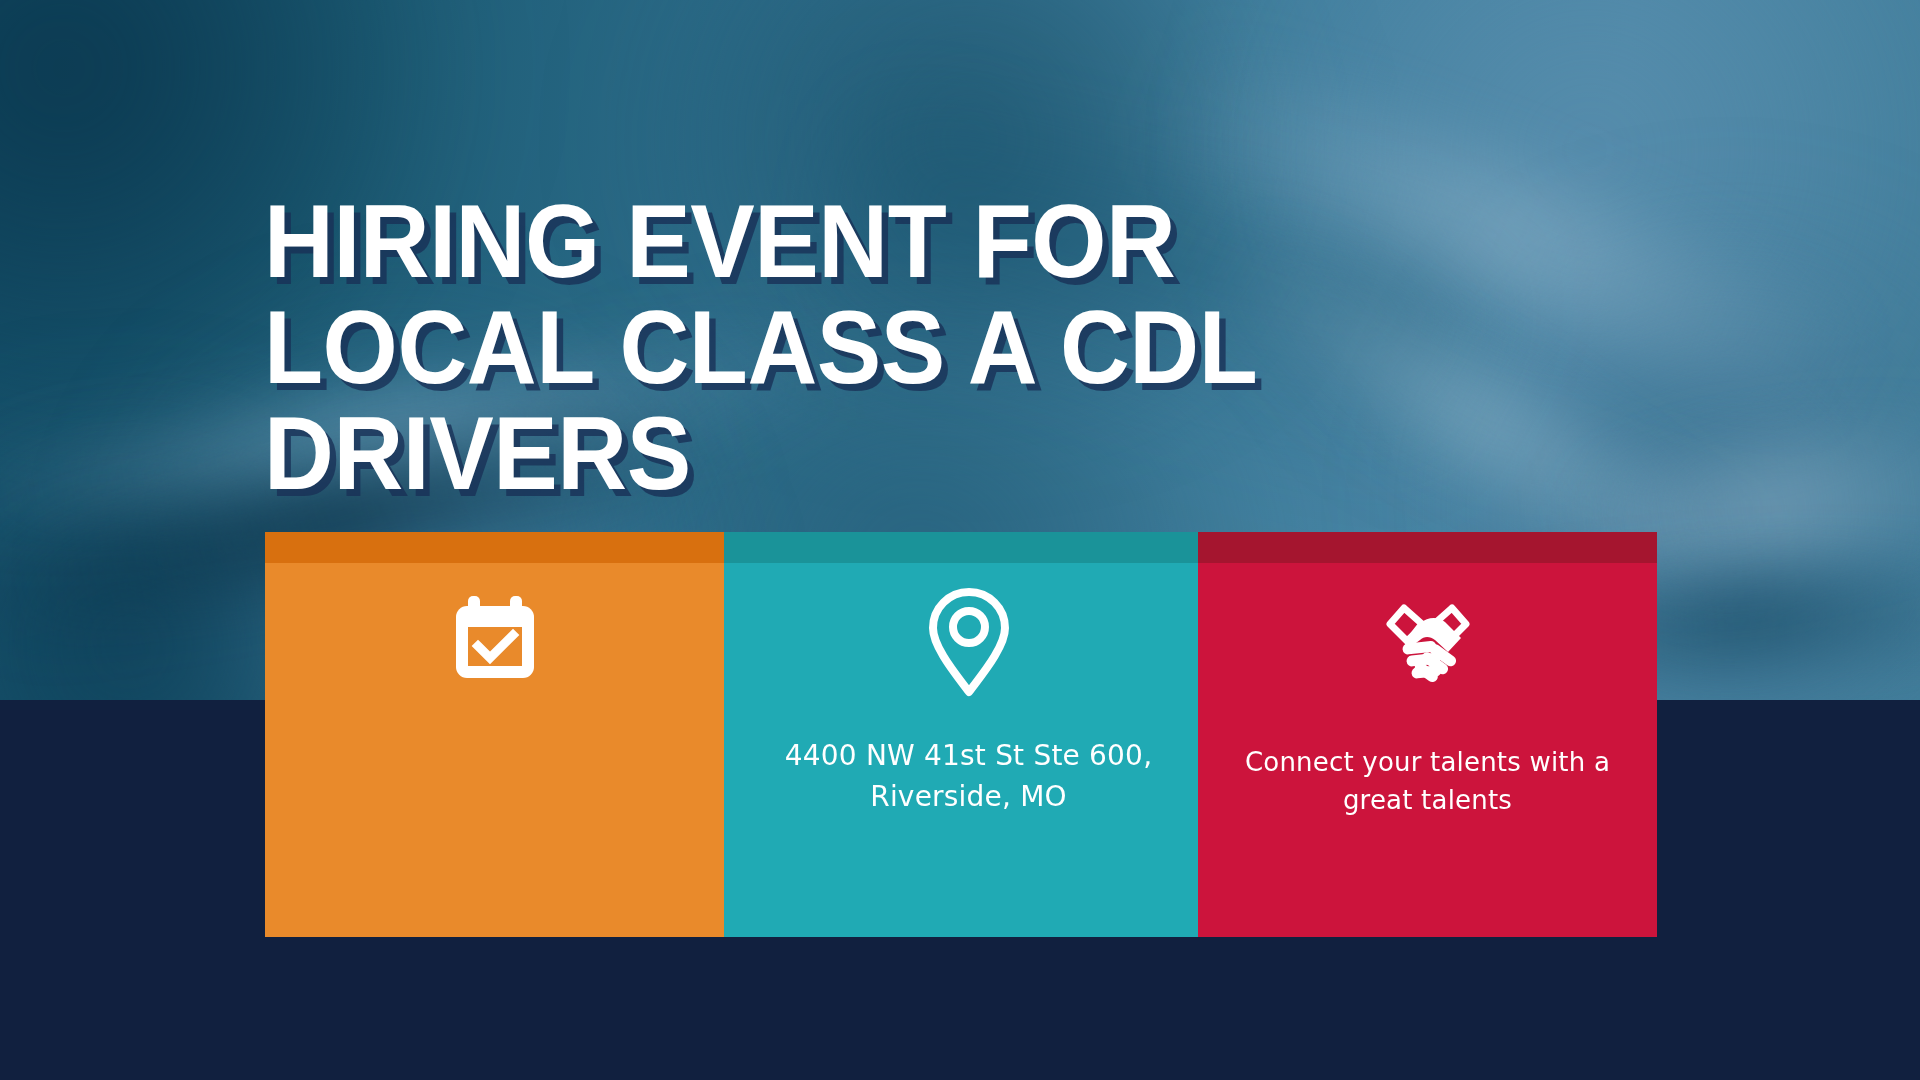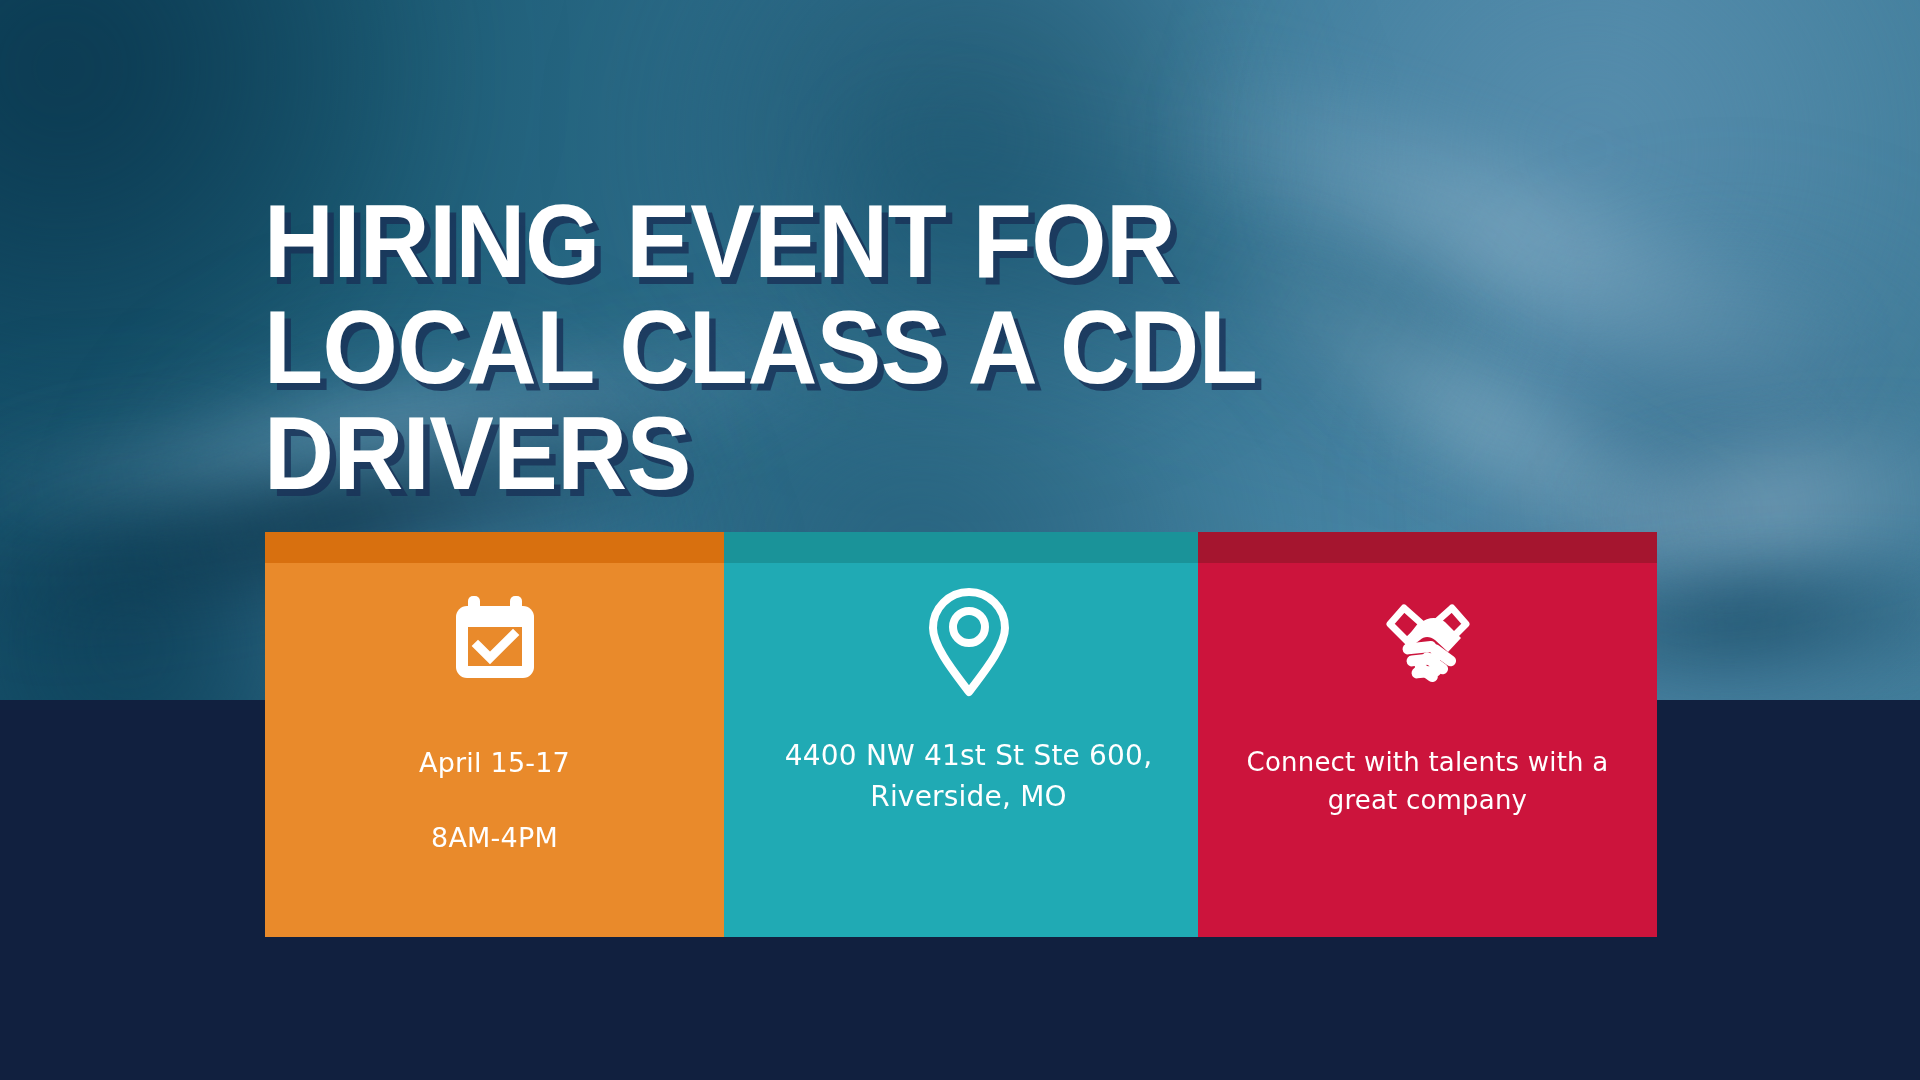--- a/index.html
+++ b/index.html
@@ -196,24 +196,20 @@
       <div class="topstrip"></div>
       <div class="card-icon">
         <svg width="96" height="96" viewBox="0 0 96 96" aria-hidden="true">
           <rect x="9" y="12" width="78" height="72" rx="11" ry="11" fill="#ffffff"></rect>
           <rect x="21" y="2" width="12" height="18" rx="5" ry="5" fill="#ffffff"></rect>
           <rect x="63" y="2" width="12" height="18" rx="5" ry="5" fill="#ffffff"></rect>
           <rect x="21" y="33" width="54" height="39" fill="#E98A2B"></rect>
           <path d="M31 52 L43 64 L66 41" fill="none" stroke="#ffffff" stroke-width="9" stroke-linecap="square" stroke-linejoin="miter"></path>
         </svg>
       </div>
-      <div class="card-text">
-        <span class="sub">April 15-17</span>
-        <span class="sub">8AM-4PM</span>
-      </div>
     </div>
 
     <div class="card card-teal">
       <div class="topstrip"></div>
       <div class="card-icon">
         <svg width="88" height="112" viewBox="0 0 88 112" aria-hidden="true">
           <path d="M44 6 C24 6 8 22 8 42 C8 62 34 92 44 106 C54 92 80 62 80 42 C80 22 64 6 44 6 Z" fill="none" stroke="#ffffff" stroke-width="8" stroke-linejoin="round"></path>
           <circle cx="44" cy="41" r="16" fill="none" stroke="#ffffff" stroke-width="8"></circle>
         </svg>
       </div>
@@ -238,18 +234,18 @@
             <rect x="34" y="62" width="34" height="11" rx="5.5" transform="rotate(-6 34 62)"></rect>
             <rect x="39" y="74" width="30" height="11" rx="5.5" transform="rotate(-6 39 74)"></rect>
 
             <rect x="62" y="48" width="30" height="11" rx="5.5" transform="rotate(36 62 48)"></rect>
             <rect x="54" y="56" width="30" height="11" rx="5.5" transform="rotate(36 54 56)"></rect>
             <rect x="47" y="66" width="26" height="11" rx="5.5" transform="rotate(36 47 66)"></rect>
           </g>
         </svg>
       </div>
       <div class="card-text">
-        <span class="sub">Connect with talents with a great company</span>
+        <span class="sub">Connect your talents with a great talents</span>
       </div>
     </div>
 
   </div>
 </div>
 
 </body></html>

